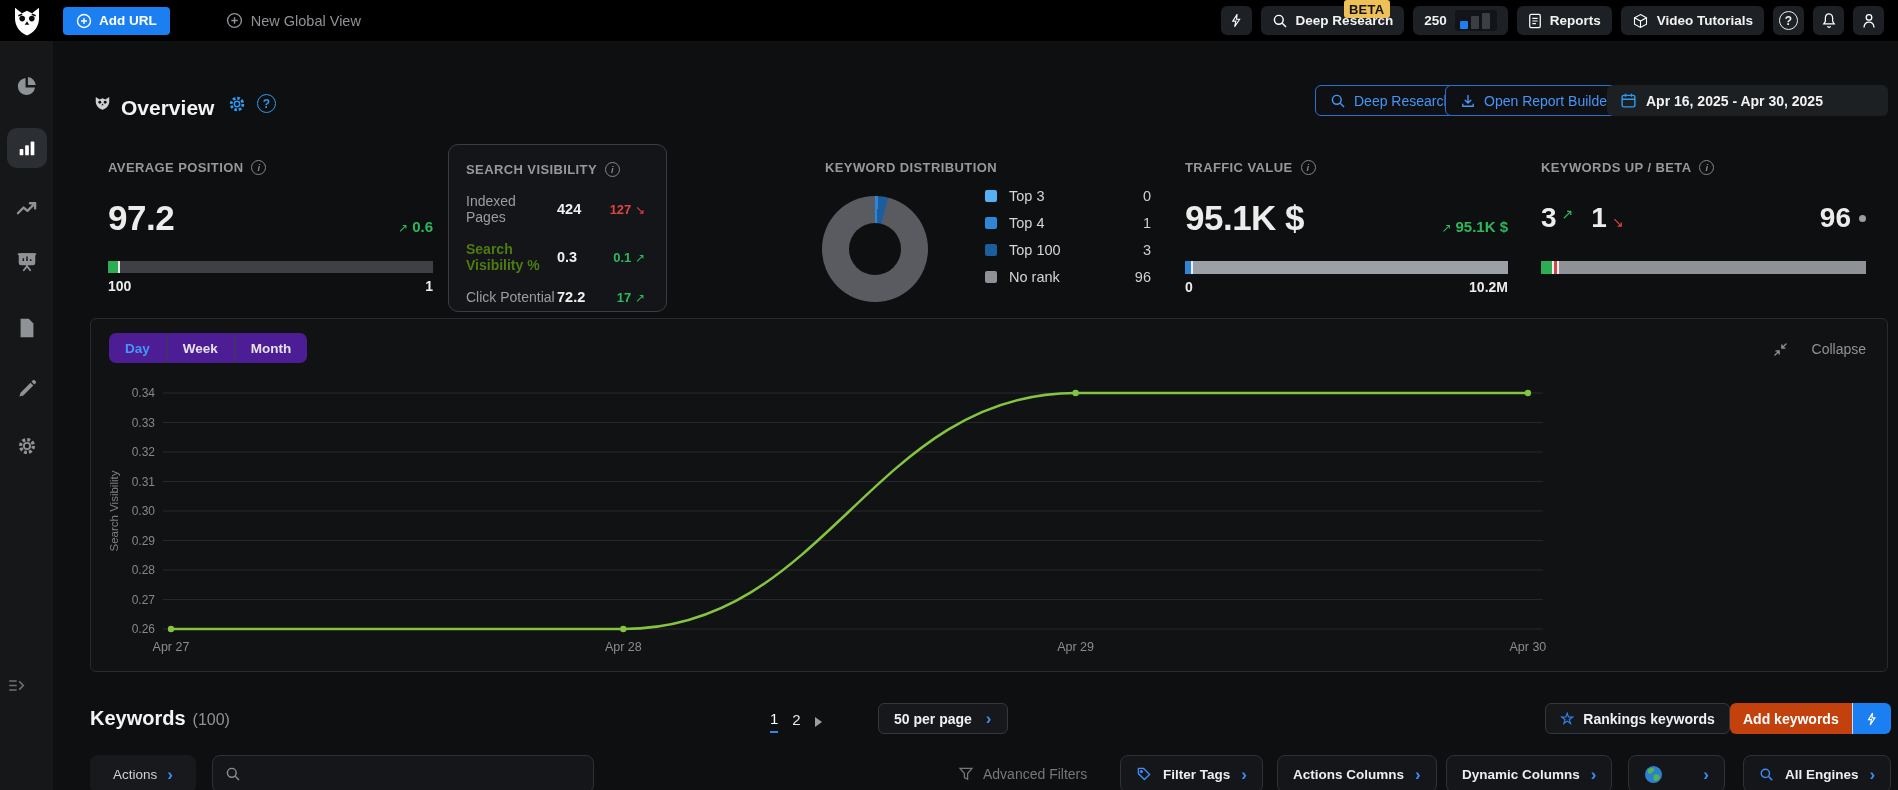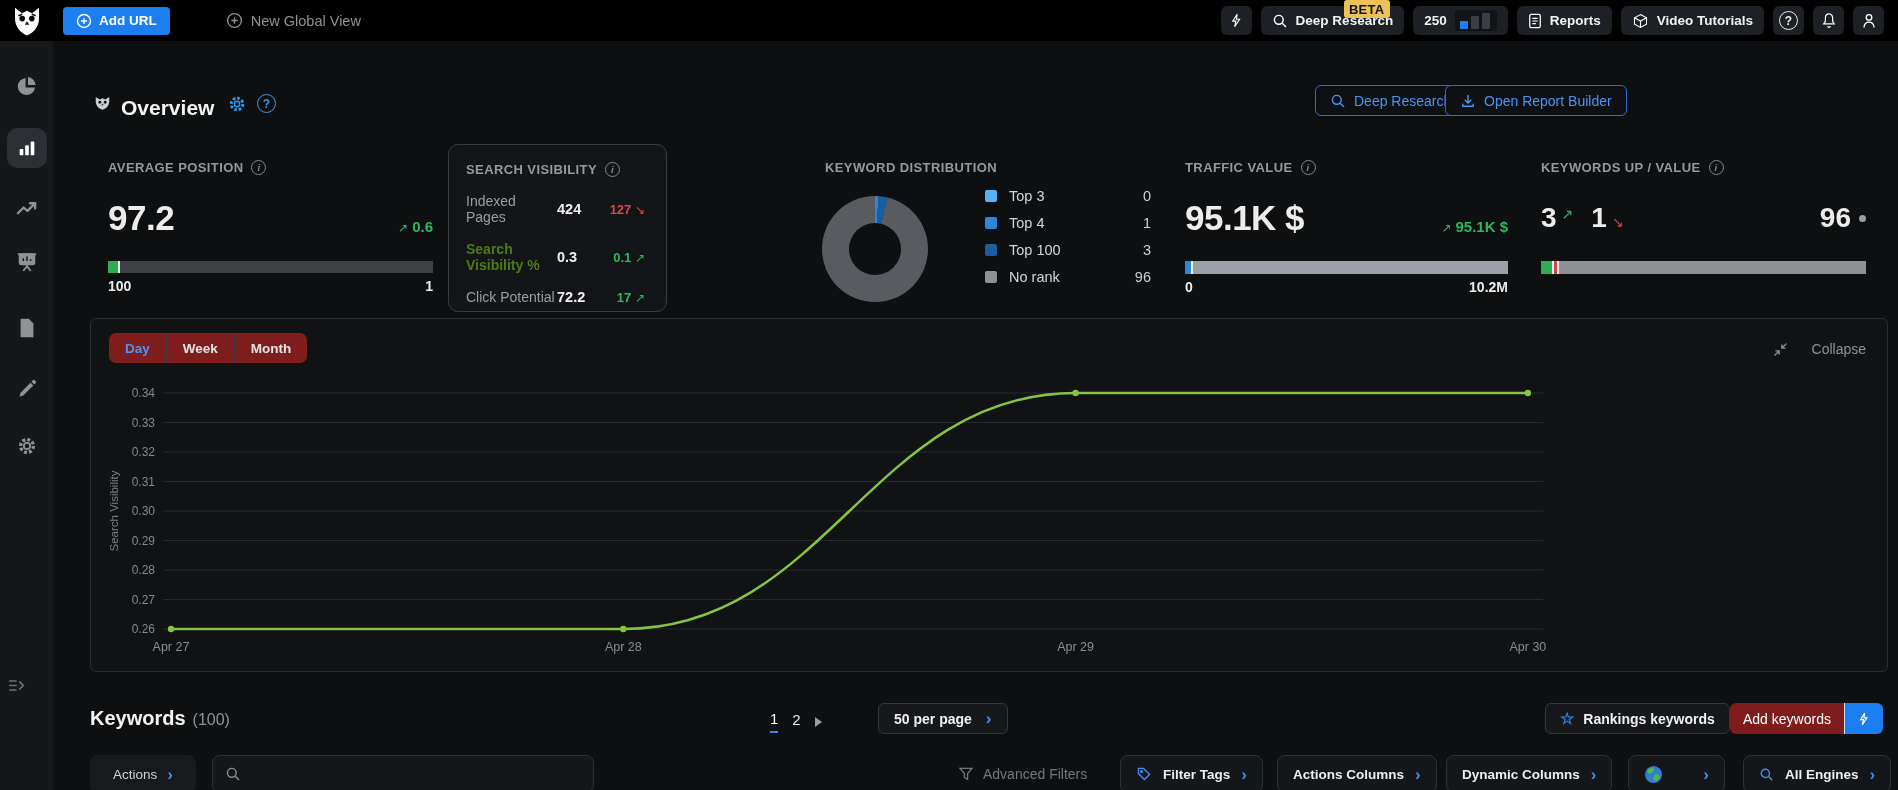--- a/index.html
+++ b/index.html
@@ -72,21 +72,21 @@
   .donut-hole { position:absolute; left:27px; top:27px; width:52px; height:52px; border-radius:50%; background:#0e0f10; }
   .kd-legend { position:absolute; left:985px; top:182px; width:166px; }
   .kd-row { display:flex; align-items:center; height:27px; font-size:14.5px; color:#d4d6d8; }
   .kd-row .sw { width:12px; height:12px; border-radius:2px; margin-right:12px; }
   .kd-row .v { margin-left:auto; color:#cfd1d3; }
 
   
   .chart-panel { position:absolute; left:90px; top:318px; width:1798px; height:354px; background:#101214;
                  border:1px solid #292b2f; border-radius:6px; }
   .tabs { position:absolute; left:18px; top:14px; display:flex; border-radius:7px; overflow:hidden; }
-  .tab { height:30px; padding:0 16px; background:#7f1d1d; display:flex; align-items:center; font-size:13.5px;
+  .tab { height:30px; padding:0 16px; background:#4c1d95; display:flex; align-items:center; font-size:13.5px;
          font-weight:bold; color:#e4e4e4; cursor:pointer; border-right:1px solid #3b3e43; }
   .tab:last-child { border-right:none; }
   .tab.active { color:#4596f7; }
   .collapse { position:absolute; right:21px; top:22px; display:flex; align-items:center; gap:24px; color:#8f9296;
               font-size:14px; cursor:pointer; }
   .chart-svg { position:absolute; left:0; top:56px; }
 
   
   .kw-title { position:absolute; left:90px; top:707px; font-size:20px; font-weight:bold; color:#f4f4f4; }
   .kw-count { font-size:16px; font-weight:normal; color:#8f9296; margin-left:7px; }
@@ -97,21 +97,21 @@
               border-left:7px solid #9a9da1; cursor:pointer; }
   .perpage { position:absolute; left:878px; top:703px; height:31px; background:#16181c; border:1px solid #34373c;
              border-radius:6px; display:inline-flex; align-items:center; gap:14px; padding:0 15px; font-size:14px;
              font-weight:bold; color:#f0f0f0; cursor:pointer; }
   .chev { color:#3f8cf5; font-size:17px; font-weight:bold; line-height:1; }
   .discover { position:absolute; left:1545px; top:703px; height:31px; background:#16181c; border:1px solid #34373c;
               border-radius:6px; display:inline-flex; align-items:center; gap:9px; padding:0 14px; font-size:14px;
               font-weight:bold; color:#f0f0f0; cursor:pointer; }
   .star { color:#2e86f0; font-size:16px; }
   .addkw { position:absolute; left:1730px; top:703px; height:31px; display:flex; border-radius:6px; overflow:hidden; cursor:pointer; }
-  .addkw .main { background:#7f1d1d; color:#fff; font-size:14px; font-weight:normal; display:flex; align-items:center; padding:0 13px; }
+  .addkw .main { background:#c2410c; color:#fff; font-size:14px; font-weight:bold; display:flex; align-items:center; padding:0 13px; }
   .addkw .bolt { background:#1b7ff1; border-left:1px solid rgba(255,255,255,.75); width:39px; display:flex;
                  align-items:center; justify-content:center; color:#fff; }
 
   
   .bt { position:absolute; top:755px; height:38px; }
   .actions { left:90px; width:106px; background:#17191d; border-radius:8px; display:flex; align-items:center;
              justify-content:center; gap:10px; font-size:13.5px; color:#cfd1d4; cursor:pointer; }
   .kw-search { left:212px; width:382px; background:#141619; border:1px solid #2d3036; border-radius:8px;
                display:flex; align-items:center; padding:0 12px; gap:9px; }
   .kw-search input { background:transparent; border:none; outline:none; color:#e8e8e8; font-size:14px; flex:1;
@@ -321,20 +321,29 @@
   </div>
   <div class="btn-outline" style="left:1445px;">
     <span>
         <svg width="16" height="16" viewBox="0 0 20 20" fill="none" stroke="#4596f7" stroke-width="1.7" stroke-linecap="round">
           <path d="M10 3 V12 M6.5 9 L10 12.5 L13.5 9"></path>
           <path d="M3.5 14 V16.5 H16.5 V14"></path>
         </svg>
       </span>
     <span>Open Report Builder</span>
   </div>
+  <div class="date-btn">
+    <span>
+        <svg width="17" height="17" viewBox="0 0 20 20" fill="none" stroke="#2e9af0" stroke-width="1.7">
+          <rect x="2.5" y="4" width="15" height="13.5" rx="2"></rect>
+          <path d="M2.5 8.5 H17.5 M6.5 2 V5.5 M13.5 2 V5.5"></path>
+        </svg>
+      </span>
+    <span>Apr 16, 2025 - Apr 30, 2025</span>
+  </div>
 
   <div class="stat-card" style="left:108px; top:160px; width:325px; height:140px;">
     <div class="card-title">
         <span>AVERAGE POSITION</span>
         <span class="info-dot">i</span>
       </div>
     <div class="stat-value">97.2</div>
     <div class="stat-chg up"><span class="chg-arrow">↗</span><span>0.6</span></div>
     <div class="bar" style="background:#3e4045;">
       <i id="ap-fill" style="background: rgb(46, 172, 83); width: 3%;"></i>
@@ -413,21 +422,21 @@
         <i style="background:#f0f0f0;width:2px;"></i>
     </div>
     <div class="bar-scale" style="top:119px;">
       <span>0</span>
       <span>10.2M</span>
     </div>
   </div>
 
   <div class="stat-card" style="left:1541px; top:160px; width:325px; height:140px;">
     <div class="card-title">
-        <span>KEYWORDS UP / VALUE</span>
+        <span>KEYWORDS UP / BETA</span>
         <span class="info-dot">i</span>
       </div>
     <div style="position:absolute; top:42px; left:0; right:0; display:flex; align-items:center;">
       <span style="font-size:28px;font-weight:bold;color:#ececec;">3</span>
       <span class="up" style="font-size:14px;margin:-8px 0 0 5px;">↗</span>
       <span style="font-size:28px;font-weight:bold;color:#ececec;margin-left:18px;">1</span>
       <span class="down" style="font-size:14px;margin:8px 0 0 5px;">↘</span>
       <span style="margin-left:auto;font-size:28px;font-weight:bold;color:#ececec;">96</span>
       <span style="width:7px;height:7px;border-radius:50%;background:#9b9ea2;margin-left:8px;"></span>
     </div>

